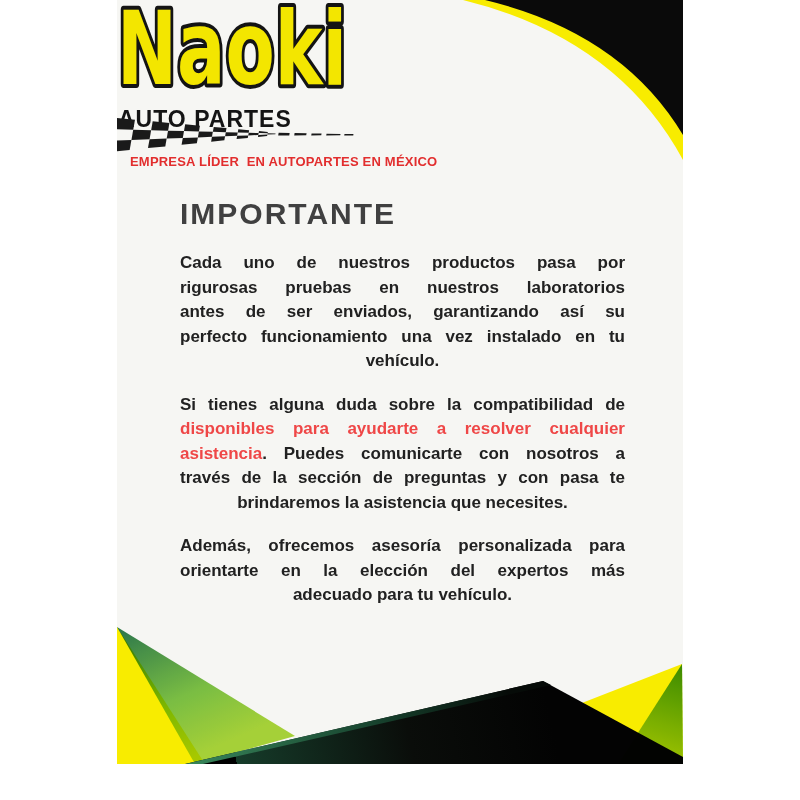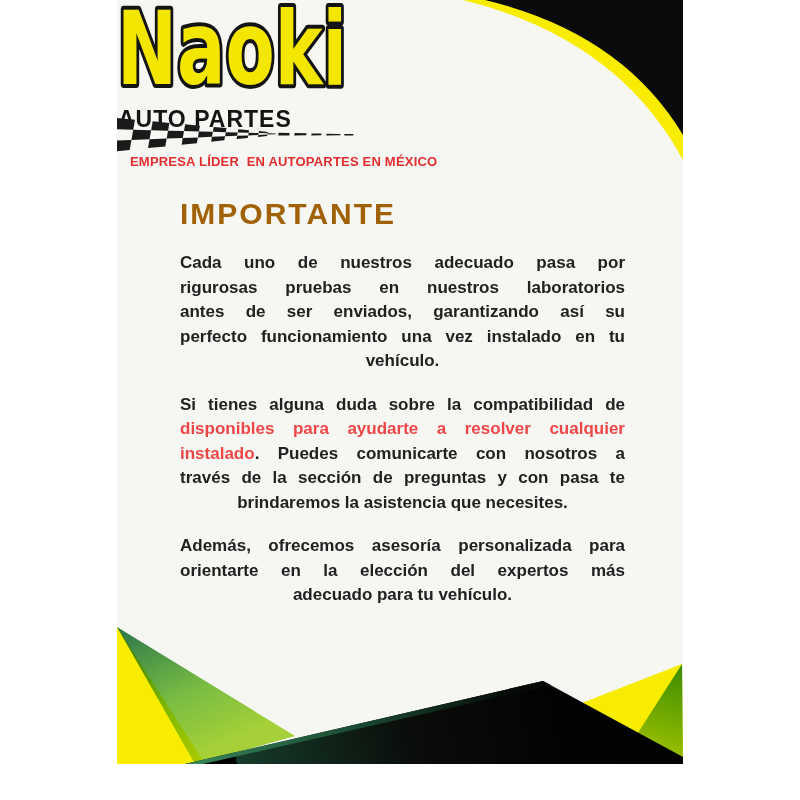--- a/index.html
+++ b/index.html
@@ -16,21 +16,21 @@
     font:700 13px/1.2 "Liberation Sans",sans-serif;color:#e22e2e;
     letter-spacing:.2px;white-space:pre;padding-left:7px;}
 
   
   .corner-svg{position:absolute;top:0;right:0;}
   .footer-svg{position:absolute;left:0;bottom:0;}
   .blend-mult{mix-blend-mode:multiply;}
 
   
   .heading{position:absolute;left:63px;top:197px;
-    font:700 30px/1.1 "Liberation Sans",sans-serif;color:#a16207;letter-spacing:2px;white-space:nowrap;}
+    font:700 30px/1.1 "Liberation Sans",sans-serif;color:#404040;letter-spacing:2px;white-space:nowrap;}
   .textblock{position:absolute;left:63px;top:251px;width:445px;
     font:700 17px/24.5px "Liberation Sans",sans-serif;color:#212121;}
   .para{margin:0 0 19px 0;}
   .para:last-child{margin-bottom:12px;}
   .jline{text-align:justify;text-align-last:justify;}
   .lline{text-align:center;}
   .red{color:#ef4747;}
 </style>
 </head>
 <body>
@@ -75,30 +75,30 @@
       <polygon points="231,20 240,20.1 240,21.4 231,21.5"></polygon>
     </g>
   </svg>
 
   <div class="tagline">EMPRESA LÍDER  EN AUTOPARTES EN MÉXICO</div>
 
   <div class="heading">IMPORTANTE</div>
 
   <div class="textblock">
     <div class="para">
-      <div class="jline"><span>Cada uno de nuestros adecuado pasa por</span></div>
+      <div class="jline"><span>Cada uno de nuestros productos pasa por</span></div>
       <div class="jline"><span>rigurosas pruebas en nuestros laboratorios</span></div>
       <div class="jline"><span>antes de ser enviados, garantizando así su</span></div>
       <div class="jline"><span>perfecto funcionamiento una vez instalado en tu</span></div>
       <div class="lline"><span>vehículo.</span></div>
     </div>
     <div class="para">
       <div class="jline"><span>Si tienes alguna duda sobre la compatibilidad de</span></div>
       <div class="jline"><span class="red">disponibles para ayudarte a resolver cualquier</span></div>
-      <div class="jline"><span class="red">instalado</span><span>. Puedes comunicarte con nosotros a</span></div>
+      <div class="jline"><span class="red">asistencia</span><span>. Puedes comunicarte con nosotros a</span></div>
       <div class="jline"><span>través de la sección de preguntas y con pasa te</span></div>
       <div class="lline"><span>brindaremos la asistencia que necesites.</span></div>
     </div>
     <div class="para">
       <div class="jline"><span>Además, ofrecemos asesoría personalizada para</span></div>
       <div class="jline"><span>orientarte en la elección del expertos más</span></div>
       <div class="lline"><span>adecuado para tu vehículo.</span></div>
     </div>
   </div>
 

